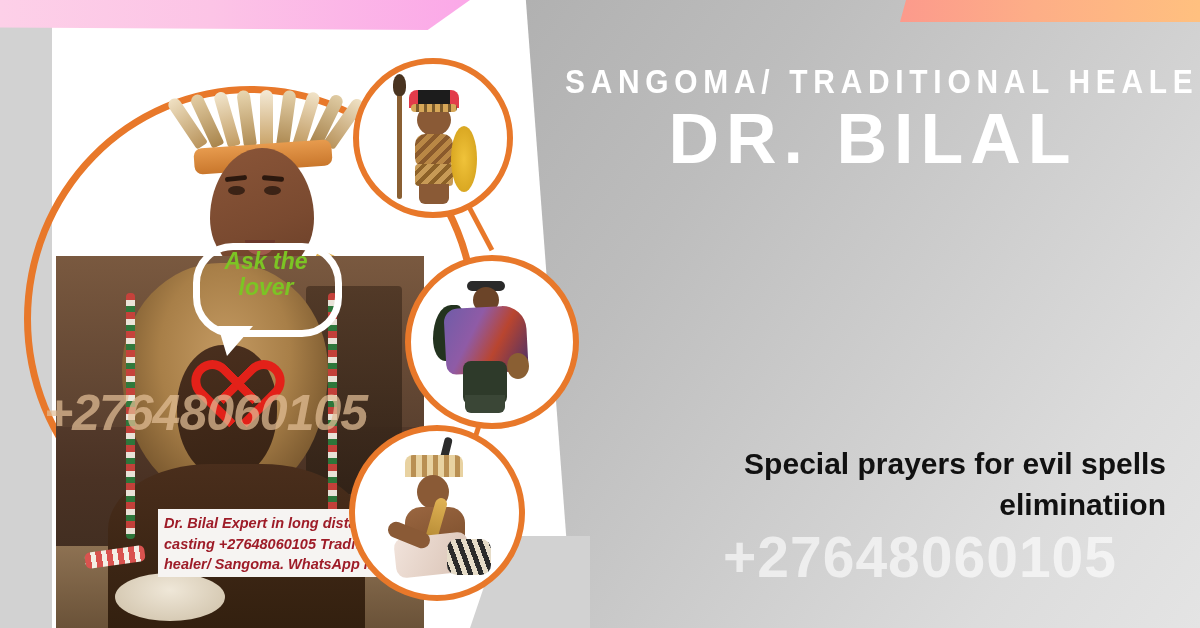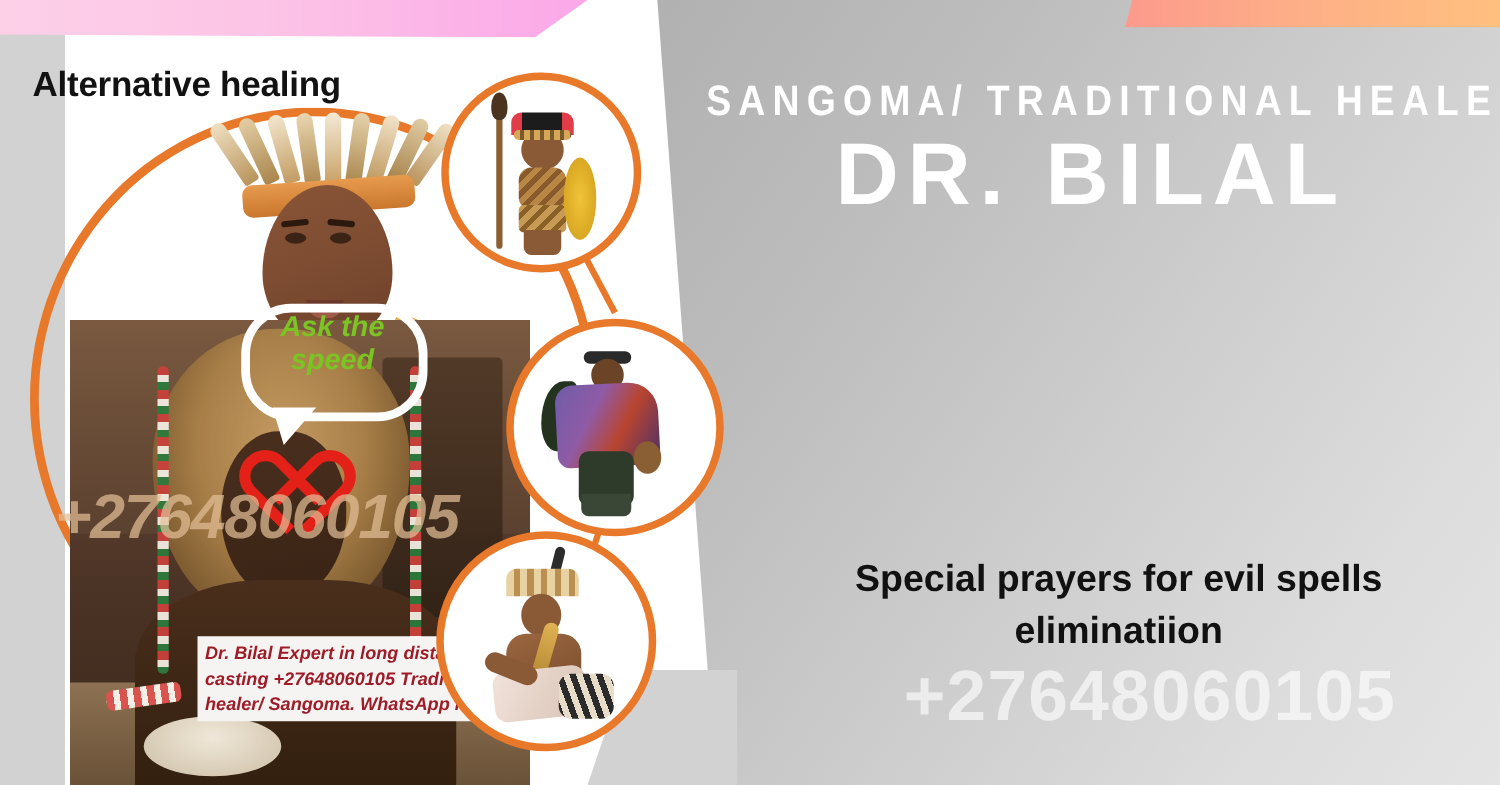--- a/index.html
+++ b/index.html
@@ -210,41 +210,40 @@
   }
   .title{
     position:absolute;left:563px;top:104px;width:620px;text-align:center;
     font-size:70px;font-weight:700;color:#ffffff;letter-spacing:7px;line-height:1;
   }
   .redtext{
     position:absolute;left:538px;top:218px;width:650px;text-align:center;
     font-size:33px;font-weight:700;color:#fb3b2e;line-height:1.34;
   }
   .blacktext{
-    position:absolute;left:600px;top:444px;width:590px;text-align:center;
+    position:absolute;left:576px;top:444px;width:590px;text-align:right;
     font-size:30px;font-weight:700;color:#111111;line-height:1.35;
   }
   .wm-right{
     position:absolute;left:640px;top:524px;width:560px;text-align:center;
     font-size:57px;font-weight:700;color:rgba(255,255,255,.62);
     letter-spacing:1px;white-space:nowrap;
   }
 </style>
 </head>
 <body>
 
 <div id="poster">
 
   <div class="grey-strip-left"></div>
   <div class="pink-bar"></div>
   <div class="grey-panel"></div>
   <div class="orange-bar"></div>
   <div class="grey-foot"></div>
 
-  <div class="alt-heading">Alternative healing</div>
 
   <div class="big-arc"></div>
 
   <div class="hero-illu">
     <div class="hero-feathers">
       <div class="feather" style="left:2px;background:linear-gradient(180deg,#efe0c2,#b9945c);transform:rotate(-34deg)"></div>
       <div class="feather" style="left:18px;background:linear-gradient(180deg,#e3cda4,#a9854c);transform:rotate(-25deg)"></div>
       <div class="feather" style="left:34px;background:linear-gradient(180deg,#f2e6cd,#c29c62);transform:rotate(-16deg)"></div>
       <div class="feather" style="left:50px;background:linear-gradient(180deg,#e8d6b0,#b08c54);transform:rotate(-8deg)"></div>
       <div class="feather" style="left:66px;background:linear-gradient(180deg,#f4ead6,#c9a368);transform:rotate(0deg)"></div>
@@ -277,21 +276,21 @@
     <div class="armband a1"></div>
     <div class="armband a2"></div>
     <div class="bowl"></div>
   </div>
 
   <div class="heart"></div>
 
   <div class="bubble">
     <div class="tail"></div>
   </div>
-  <div class="bubble-text">Ask the speed</div>
+  <div class="bubble-text">Ask the lover</div>
 
   <div class="wm-photo">+27648060105</div>
 
   <div class="caption">Dr. Bilal Expert in long distance casting +27648060105 Traditional healer/ Sangoma. WhatsApp me</div>
 
   <div class="connector" style="left:466px;top:196px;width:60px;transform:rotate(62deg);"></div>
   <div class="connector" style="left:488px;top:406px;width:52px;transform:rotate(108deg);"></div>
 
   <div class="badge b1">
     <div class="w1-spear"></div>

